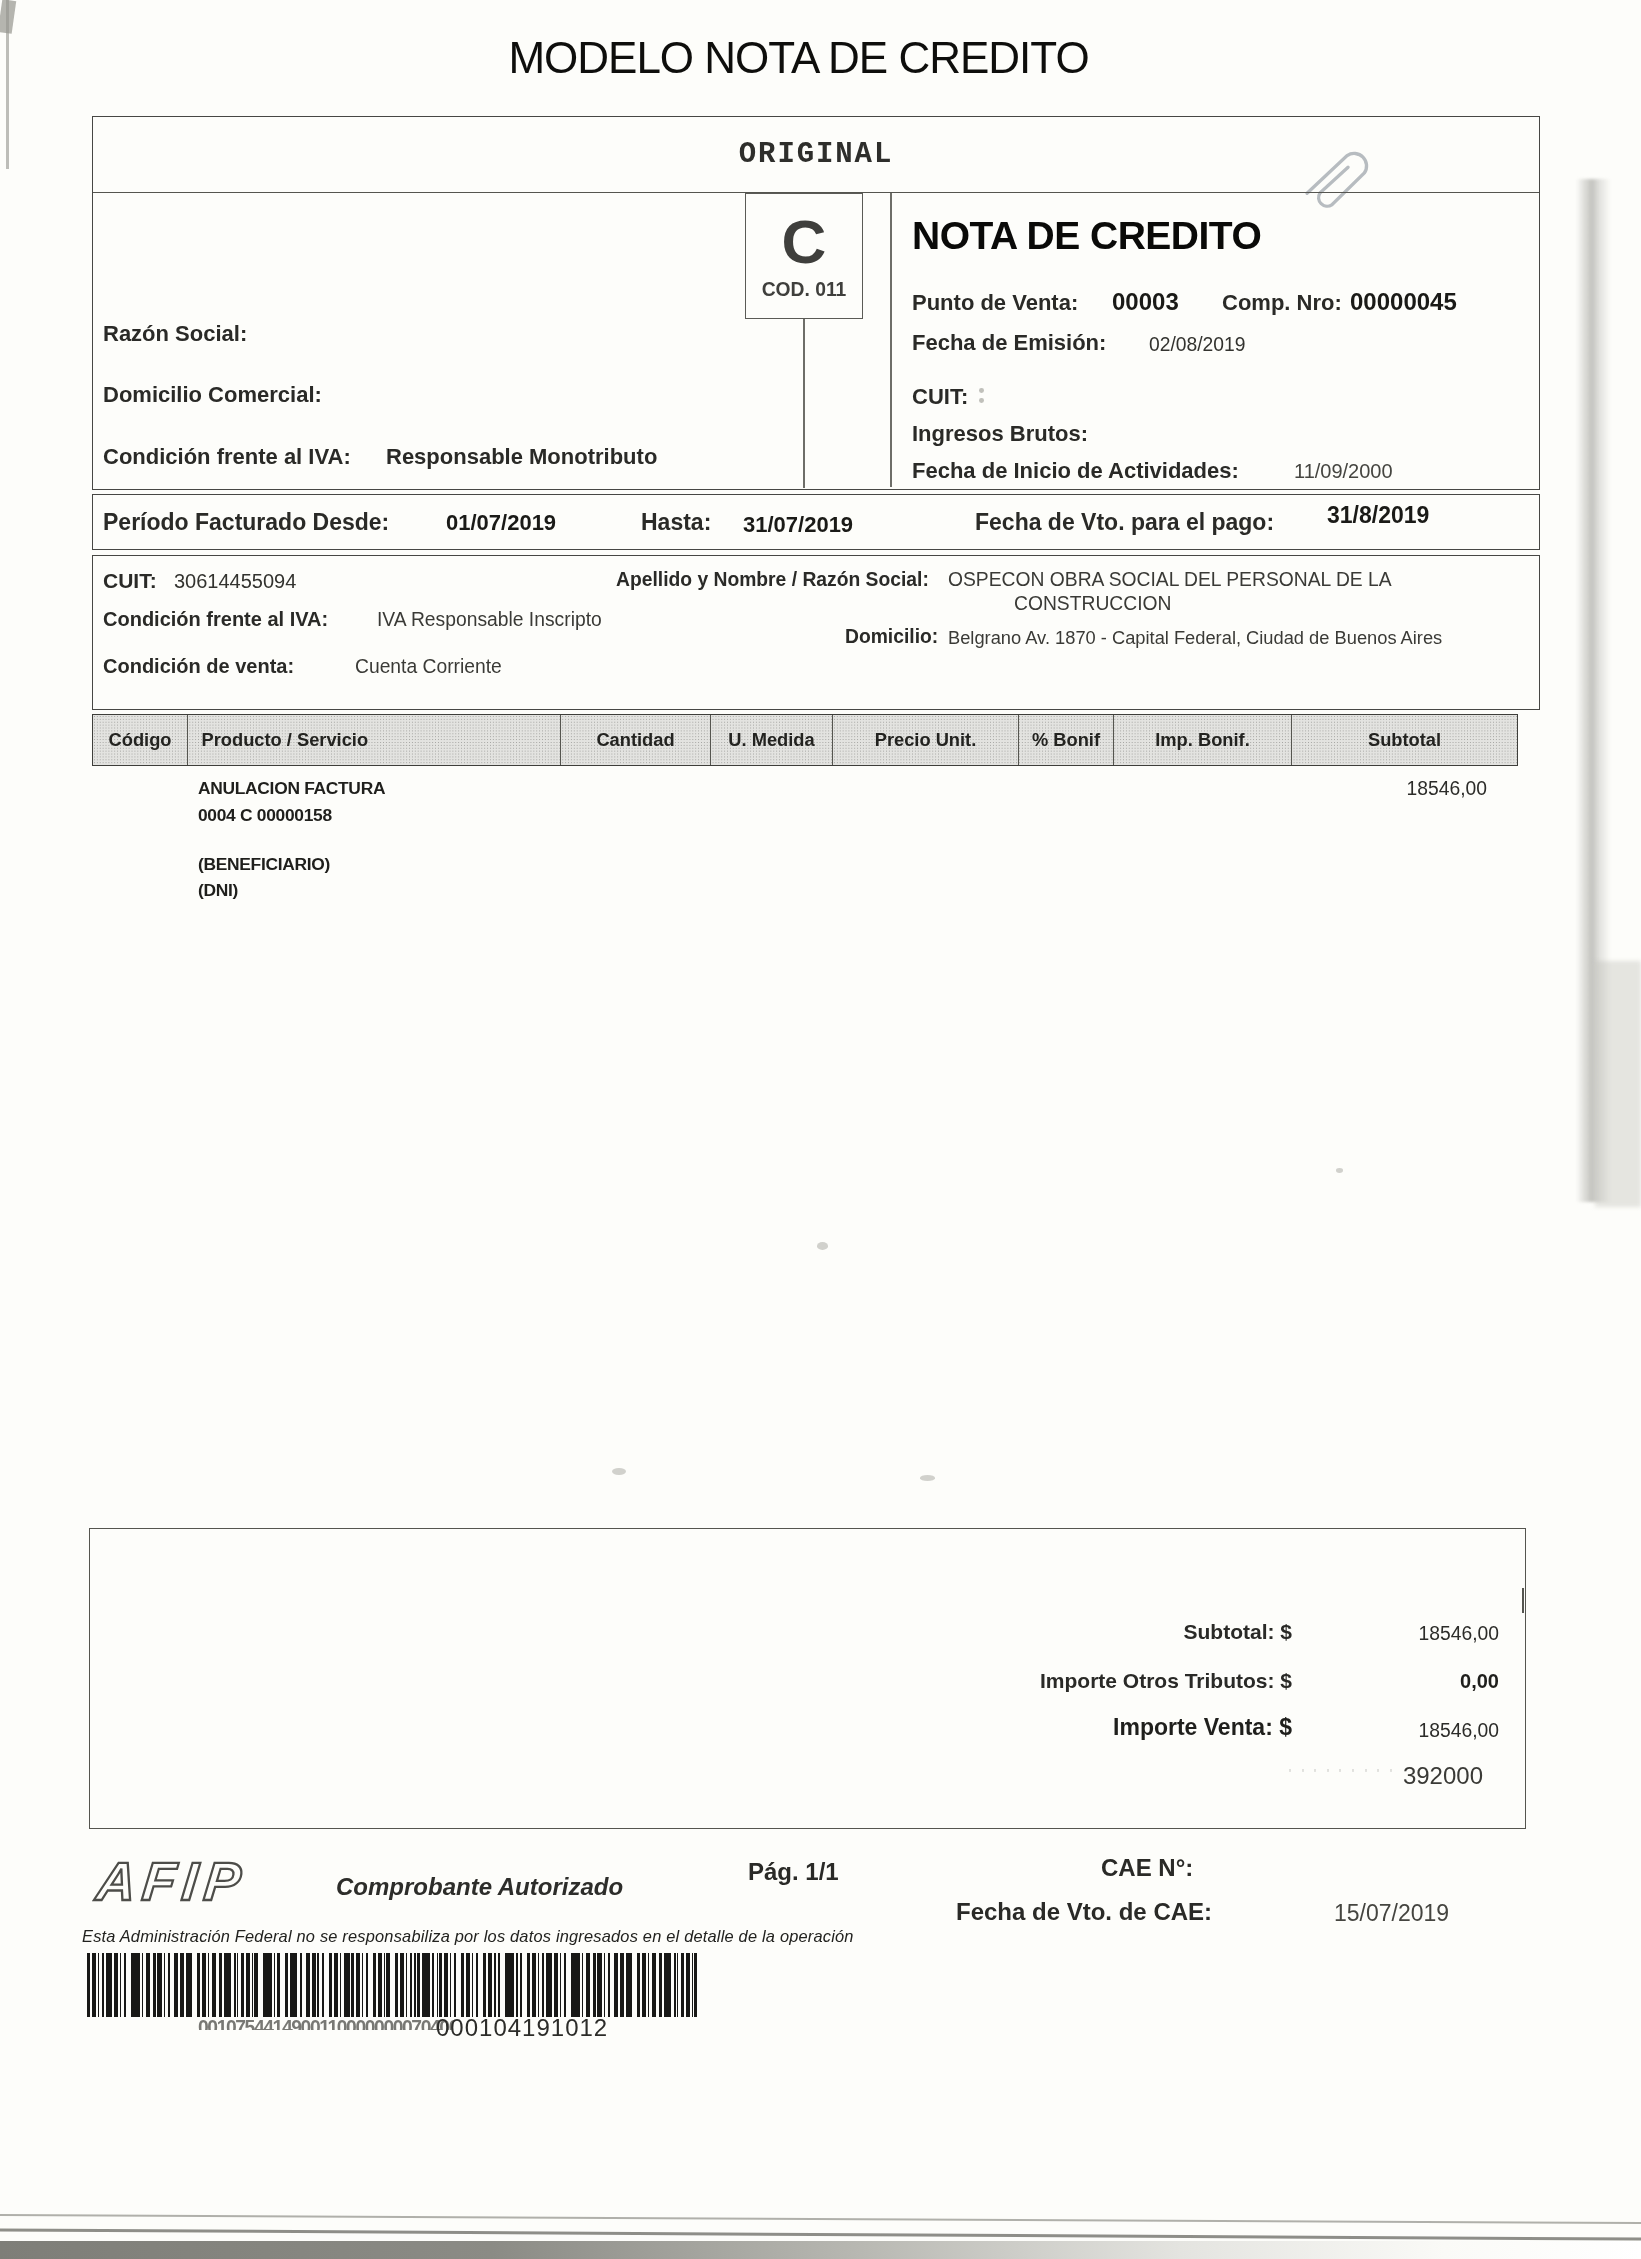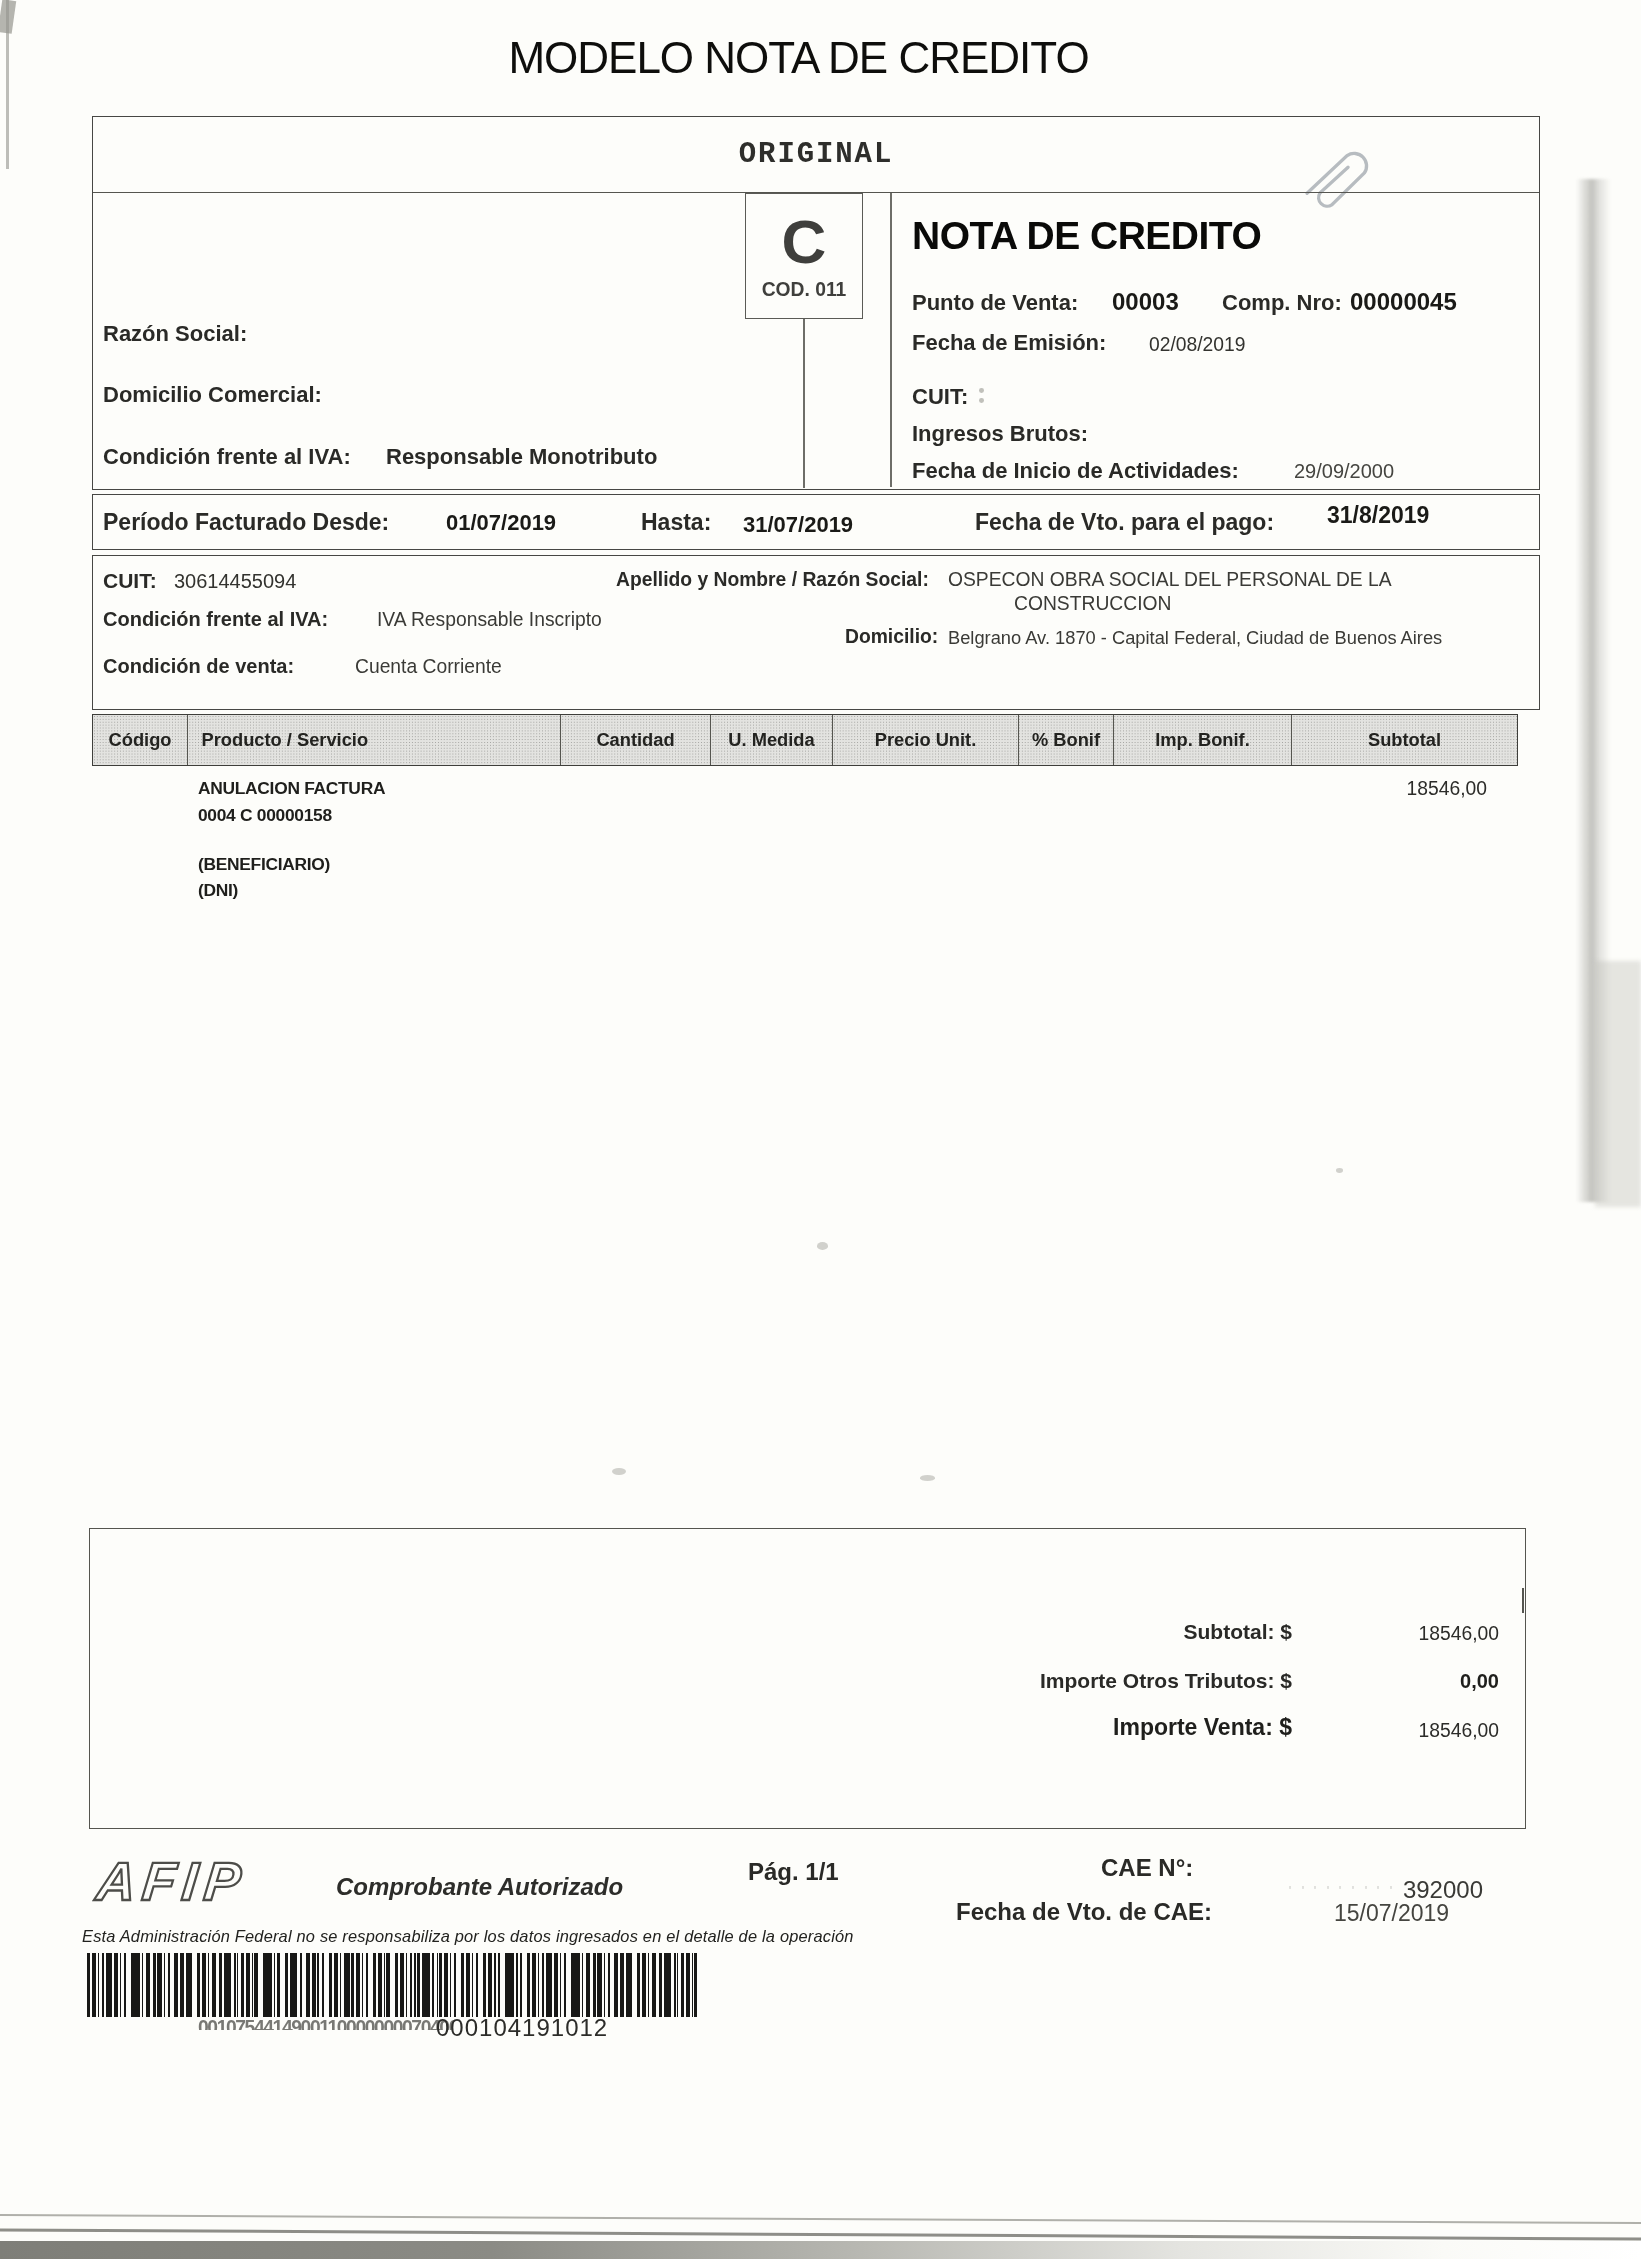--- a/index.html
+++ b/index.html
@@ -97,21 +97,21 @@
   <div class="abs" style="left:912px;top:214px;font-size:39px;font-weight:800;letter-spacing:-0.5px;color:#0a0a08;">NOTA DE CREDITO</div>
   <div class="abs b" style="left:912px;top:290px;font-size:22px;color:#2a2a27;">Punto de Venta:</div>
   <div class="abs b" style="left:1112px;top:288px;font-size:24px;color:#1a1a17;">00003</div>
   <div class="abs b" style="left:1222px;top:290px;font-size:22px;color:#2a2a27;">Comp. Nro:</div>
   <div class="abs b" style="left:1350px;top:288px;font-size:24px;color:#1a1a17;">00000045</div>
   <div class="abs b" style="left:912px;top:330px;font-size:22px;color:#2a2a27;">Fecha de Emisión:</div>
   <div class="abs" style="left:1149px;top:334px;font-size:19.3px;color:#33332f;">02/08/2019</div>
   <div class="abs b" style="left:912px;top:384px;font-size:22px;color:#2a2a27;">CUIT:</div>
   <div class="abs b" style="left:912px;top:421px;font-size:22px;color:#2a2a27;">Ingresos Brutos:</div>
   <div class="abs b" style="left:912px;top:458px;font-size:22px;color:#2a2a27;text-align:right;">Fecha de Inicio de Actividades:</div>
-  <div class="abs" style="left:1294px;top:460px;font-size:20px;color:#454540;">29/09/2000</div>
+  <div class="abs" style="left:1294px;top:460px;font-size:20px;color:#454540;">11/09/2000</div>
 
   <div class="periodo-box"></div>
   <div class="abs b" style="left:103px;top:509px;font-size:23px;color:#2a2a27;">Período Facturado Desde:</div>
   <div class="abs b" style="left:446px;top:510px;font-size:22px;color:#1a1a17;">01/07/2019</div>
   <div class="abs b" style="left:641px;top:509px;font-size:23px;color:#2a2a27;">Hasta:</div>
   <div class="abs b" style="left:743px;top:512px;font-size:22px;color:#1a1a17;">31/07/2019</div>
   <div class="abs b" style="left:975px;top:509px;font-size:23px;color:#2a2a27;">Fecha de Vto. para el pago:</div>
   <div class="abs b" style="left:1327px;top:502px;font-size:23px;color:#1a1a17;">31/8/2019</div>
 
   <div class="cust-box"></div>
@@ -150,21 +150,21 @@
   <div class="abs" style="right:142px;top:1623px;font-size:19.3px;color:#2c2c29;">18546,00</div>
   <div class="abs b" style="right:349px;top:1669px;font-size:21px;color:#2a2a27;">Importe Otros Tributos: $</div>
   <div class="abs b" style="right:142px;top:1670px;font-size:20px;color:#1f1f1c;">0,00</div>
   <div class="abs b" style="right:349px;top:1714px;font-size:23px;color:#1f1f1c;">Importe Venta: $</div>
   <div class="abs" style="right:142px;top:1720px;font-size:19.3px;color:#2c2c29;">18546,00</div>
 
   <div class="abs afip" style="left:97px;top:1850px;">AFIP</div>
   <div class="abs b" style="left:336px;top:1873px;font-size:24px;font-style:italic;color:#2d2d2a;">Comprobante Autorizado</div>
   <div class="abs b" style="left:748px;top:1858px;font-size:24px;color:#2a2a27;">Pág. 1/1</div>
   <div class="abs b" style="left:1101px;top:1854px;font-size:24px;color:#2a2a27;">CAE N°:</div>
-  <div class="abs" style="left:1253px;top:1876px;width:230px;display:flex;justify-content:flex-end;align-items:flex-end;">
+  <div class="abs" style="left:1253px;top:1762px;width:230px;display:flex;justify-content:flex-end;align-items:center;">
     <span class="ghost-strip"></span>
     <span style="font-size:24px;color:#3a3a36;">392000</span>
   </div>
   <div class="abs b" style="left:956px;top:1898px;font-size:24px;color:#2a2a27;">Fecha de Vto. de CAE:</div>
   <div class="abs" style="left:1334px;top:1900px;font-size:23px;color:#454540;">15/07/2019</div>
   <div class="abs" style="left:82px;top:1927px;font-size:16.4px;font-style:italic;letter-spacing:0.2px;color:#22221f;">Esta Administración Federal no se responsabiliza por los datos ingresados en el detalle de la operación</div>
 
   <div class="barcode"></div>
   <div class="partial-digits">0010754414900110000000070400000</div>
   <div class="abs" style="left:436px;top:2014px;font-size:24px;letter-spacing:1px;color:#2c2c29;">000104191012</div>

